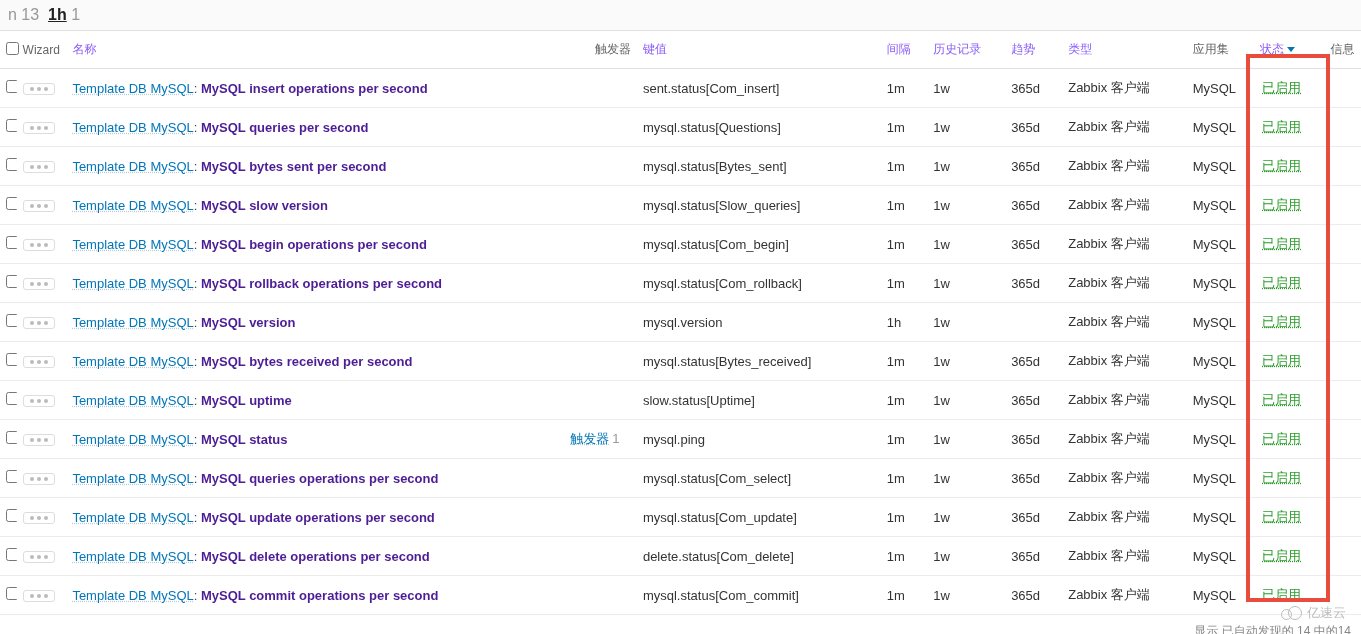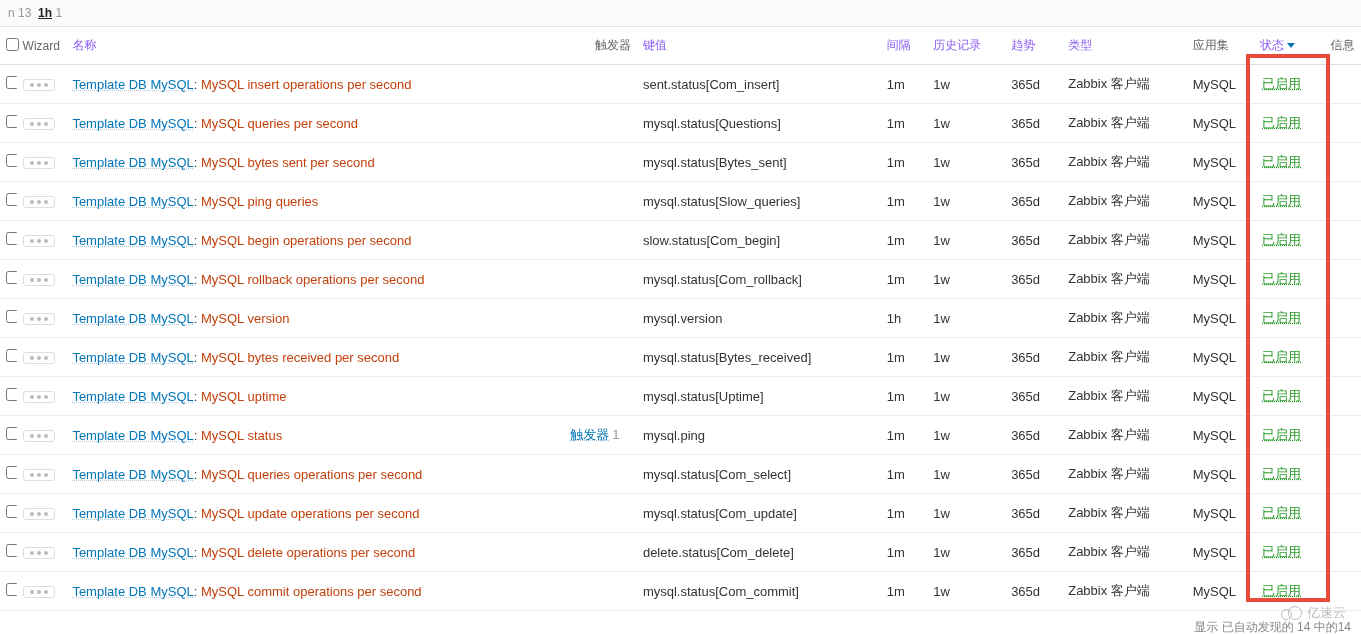--- a/index.html
+++ b/index.html
@@ -10,21 +10,21 @@
     body {
       font-family: Arial, "Microsoft YaHei", sans-serif;
       font-size: 13px;
       color: #333;
       background: #fff;
     }
     .toolbar {
       padding: 6px 8px;
       border-bottom: 1px solid #e0e0e0;
       color: #666;
-      font-size: 12px;
+      font-size: 16px;
       background: #fafafa;
     }
     .toolbar span.n13 { color: #999; }
     .toolbar span.h1 { color: #222; text-decoration: underline; font-weight: bold; }
     .toolbar span.one { color: #999; }
     
     .data-table {
       width: 100%;
       border-collapse: collapse;
       table-layout: fixed;
@@ -84,23 +84,24 @@
       border-radius: 50%;
       display: block;
     }
     a.tpl-link {
       color: #0275b8;
       text-decoration: underline dotted #bcd;
       cursor: pointer;
     }
     span.sep { color: #444; }
     a.item-name {
-      color: #c2410c;
+      color: #4c1d95;
       text-decoration: none;
       cursor: pointer;
+      font-weight: bold;
     }
     a.trigger-lbl {
       color: #0275b8;
       text-decoration: underline dotted #bcd;
       cursor: pointer;
     }
     .trigger-count { color: #999; margin-left: 3px; }
     .status-enabled {
       color: #2a9c2a;
       text-decoration: underline dotted;
@@ -250,41 +251,41 @@
         <td class="status-cell"><a class="status-enabled">已启用</a></td>
         <td></td>
       </tr>
       <tr>
         <td><input type="checkbox" style=""></td>
         <td><span class="dots-icon">
             <i></i>
             <i></i>
             <i></i>
           </span></td>
-        <td><a class="tpl-link">Template DB MySQL</a><span class="sep">: </span><a class="item-name">MySQL ping queries</a></td>
+        <td><a class="tpl-link">Template DB MySQL</a><span class="sep">: </span><a class="item-name">MySQL slow version</a></td>
         <td style="text-align: right;"></td>
         <td>mysql.status[Slow_queries]</td>
         <td>1m</td>
         <td>1w</td>
         <td>365d</td>
         <td>Zabbix 客户端</td>
         <td>MySQL</td>
         <td class="status-cell"><a class="status-enabled">已启用</a></td>
         <td></td>
       </tr>
       <tr>
         <td><input type="checkbox" style=""></td>
         <td><span class="dots-icon">
             <i></i>
             <i></i>
             <i></i>
           </span></td>
         <td><a class="tpl-link">Template DB MySQL</a><span class="sep">: </span><a class="item-name">MySQL begin operations per second</a></td>
         <td style="text-align: right;"></td>
-        <td>slow.status[Com_begin]</td>
+        <td>mysql.status[Com_begin]</td>
         <td>1m</td>
         <td>1w</td>
         <td>365d</td>
         <td>Zabbix 客户端</td>
         <td>MySQL</td>
         <td class="status-cell"><a class="status-enabled">已启用</a></td>
         <td></td>
       </tr>
       <tr>
         <td><input type="checkbox" style=""></td>
@@ -342,21 +343,21 @@
       </tr>
       <tr>
         <td><input type="checkbox" style=""></td>
         <td><span class="dots-icon">
             <i></i>
             <i></i>
             <i></i>
           </span></td>
         <td><a class="tpl-link">Template DB MySQL</a><span class="sep">: </span><a class="item-name">MySQL uptime</a></td>
         <td style="text-align: right;"></td>
-        <td>mysql.status[Uptime]</td>
+        <td>slow.status[Uptime]</td>
         <td>1m</td>
         <td>1w</td>
         <td>365d</td>
         <td>Zabbix 客户端</td>
         <td>MySQL</td>
         <td class="status-cell"><a class="status-enabled">已启用</a></td>
         <td></td>
       </tr>
       <tr>
         <td><input type="checkbox" style=""></td>

